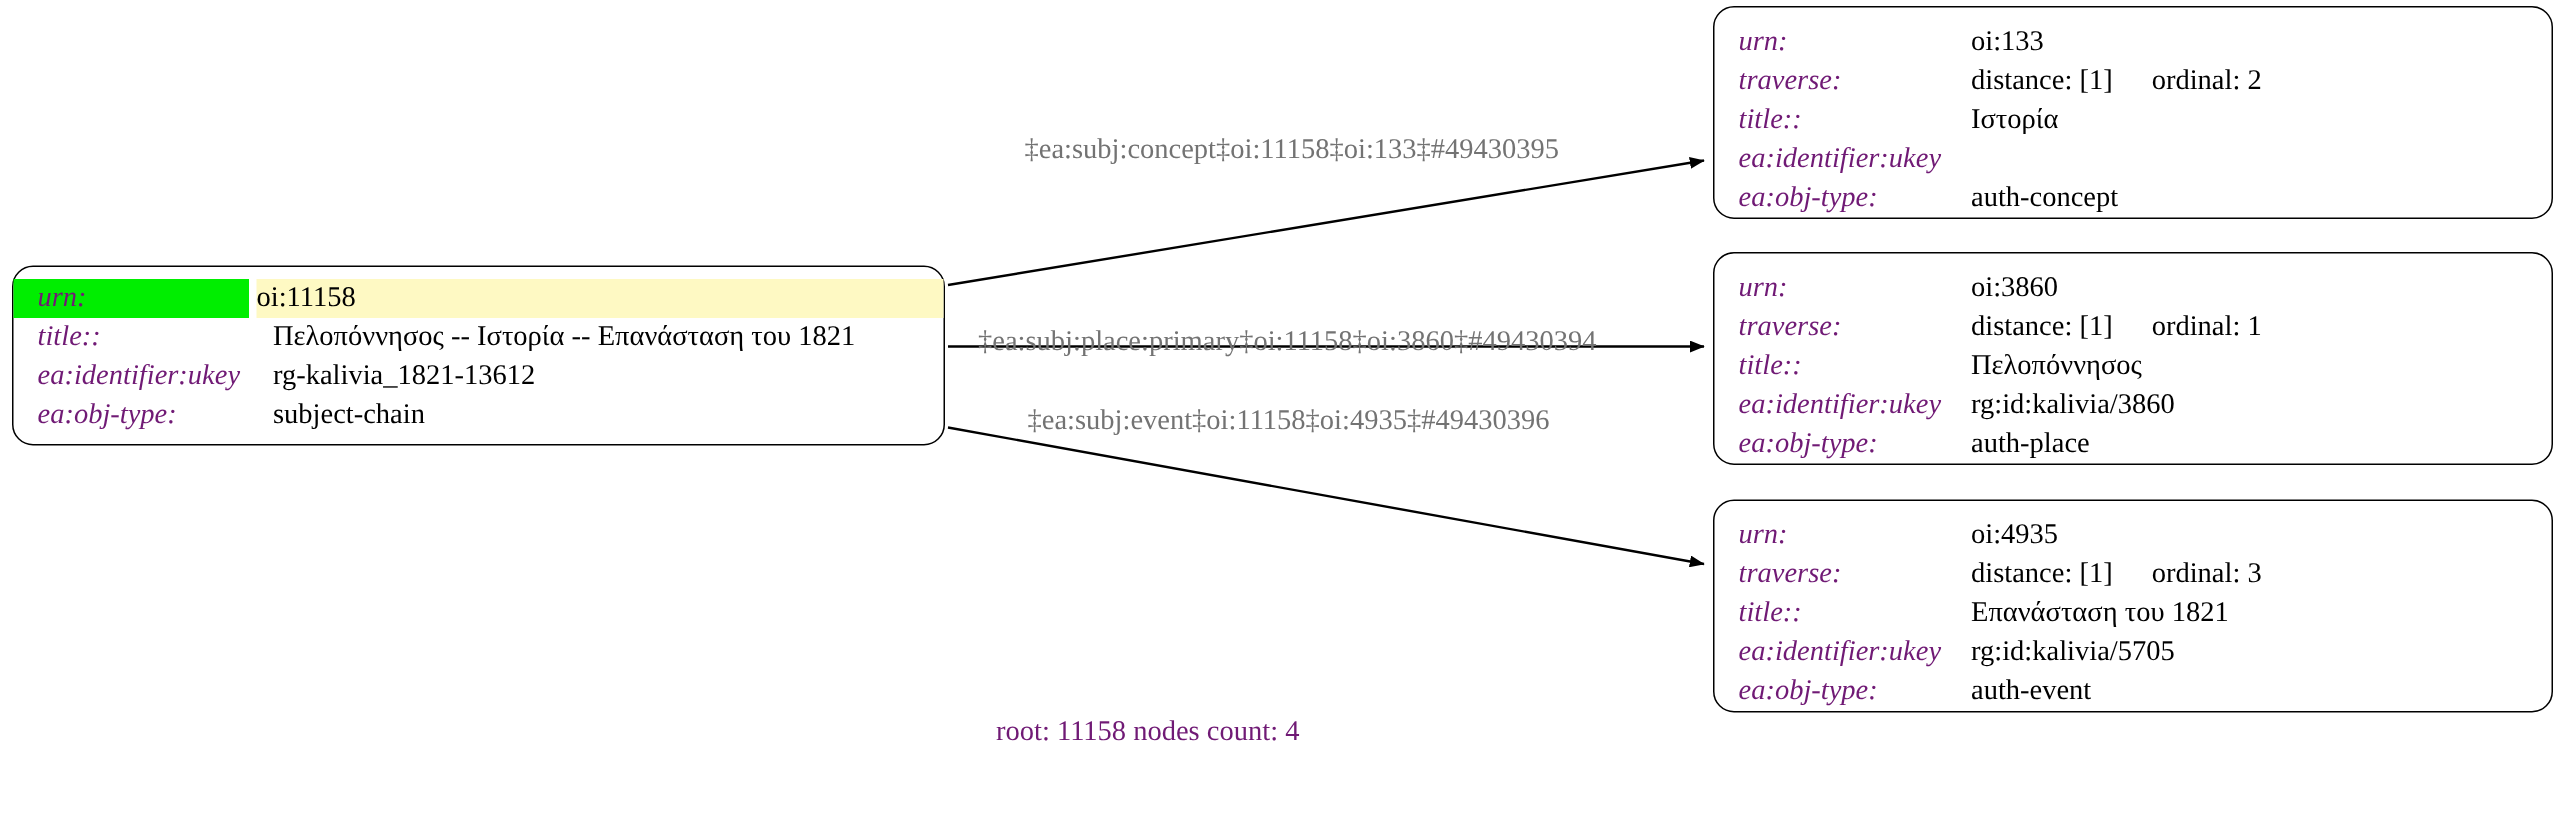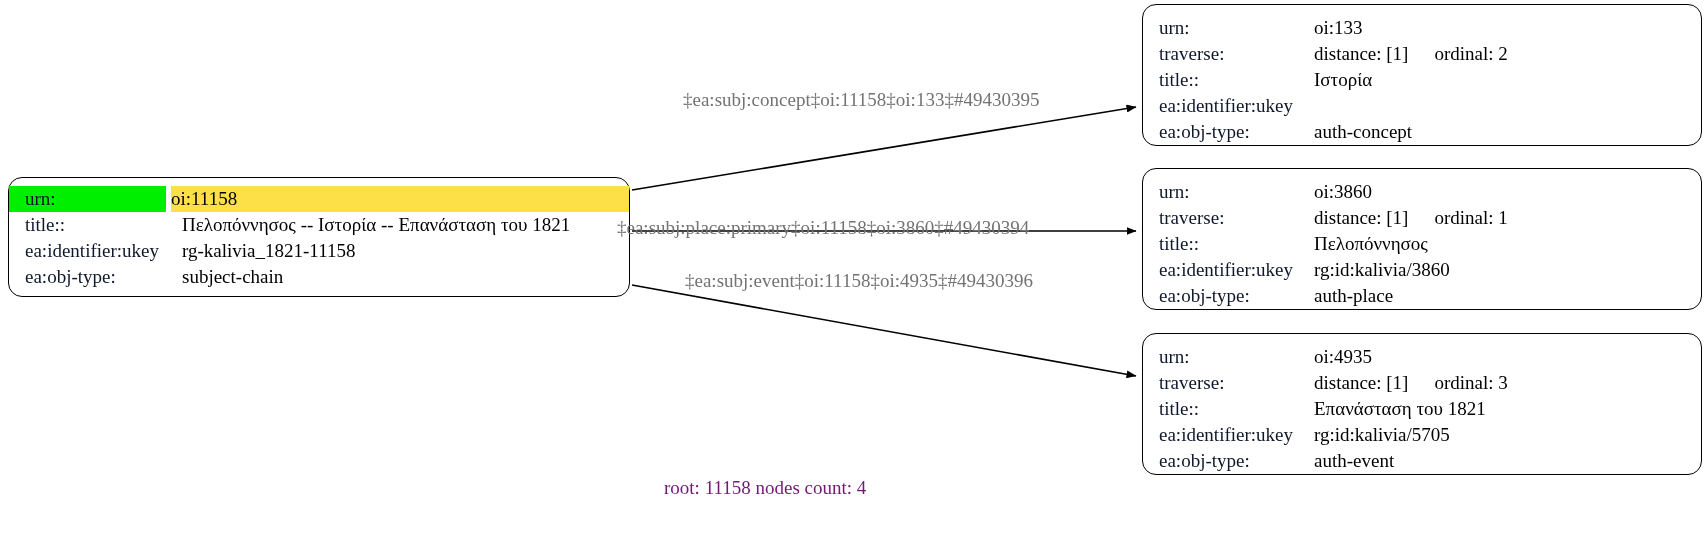--- a/index.html
+++ b/index.html
@@ -26,42 +26,43 @@
   }
 
   .row {
     display: flex;
     align-items: baseline;
     line-height: 26px;
     white-space: nowrap;
   }
   .k {
     font-size: 19px;
-    color: #0f172a;
+    color: #701a75;
+    font-style: italic;
   }
   .v {
     font-size: 19px;
     color: #000000;
   }
 
   
   #node-root { left: 8px; top: 177px; width: 622px; height: 120px; padding: 8px 0 8px 0; }
   #node-root .row { padding-left: 16px; }
   #node-root .k { width: 157px; flex: 0 0 157px; }
   #node-root .row.hl { background: transparent; padding-left: 0; }
   #node-root .row.hl .k {
     background: #00ee00;
     width: 157px;
     flex: 0 0 157px;
     padding-left: 16px;
     box-sizing: border-box;
     margin-right: 5px;
   }
   #node-root .row.hl .v {
-    background: #fde047;
+    background: #fef9c3;
     flex: 1 1 auto;
     padding-right: 0;
   }
 
   
   .node-right { left: 1142px; width: 560px; padding: 10px 0 10px 0; }
   .node-right .row { padding-left: 16px; }
   .node-right .k { width: 155px; flex: 0 0 155px; }
 
   #node-133  { top: 4px;   height: 142px; }
@@ -80,21 +81,21 @@
   }
 
   .edge-label {
     position: absolute;
     font-size: 19px;
     color: #737373;
     white-space: nowrap;
     font-family: "Liberation Serif", "DejaVu Serif", serif;
   }
   #edge-label-0 { left: 683px; top: 89px; }
-  #edge-label-1 { left: 617px; top: 217px; }
+  #edge-label-1 { left: 652px; top: 217px; }
   #edge-label-2 { left: 685px; top: 270px; }
 
   #footer {
     position: absolute;
     left: 664px;
     top: 477px;
     font-size: 19px;
     color: #701a75;
     white-space: nowrap;
   }
@@ -119,21 +120,21 @@
     <div class="row hl">
       <span class="k">urn:</span>
       <span class="v">oi:11158</span>
     </div>
     <div class="row">
       <span class="k">title::</span>
       <span class="v">Πελοπόννησος -- Ιστορία -- Επανάσταση του 1821</span>
     </div>
     <div class="row">
       <span class="k">ea:identifier:ukey</span>
-      <span class="v">rg-kalivia_1821-11158</span>
+      <span class="v">rg-kalivia_1821-13612</span>
     </div>
     <div class="row">
       <span class="k">ea:obj-type:</span>
       <span class="v">subject-chain</span>
     </div>
   </div>
 
   <div class="node node-right" id="node-133">
     <div class="row">
       <span class="k">urn:</span>

